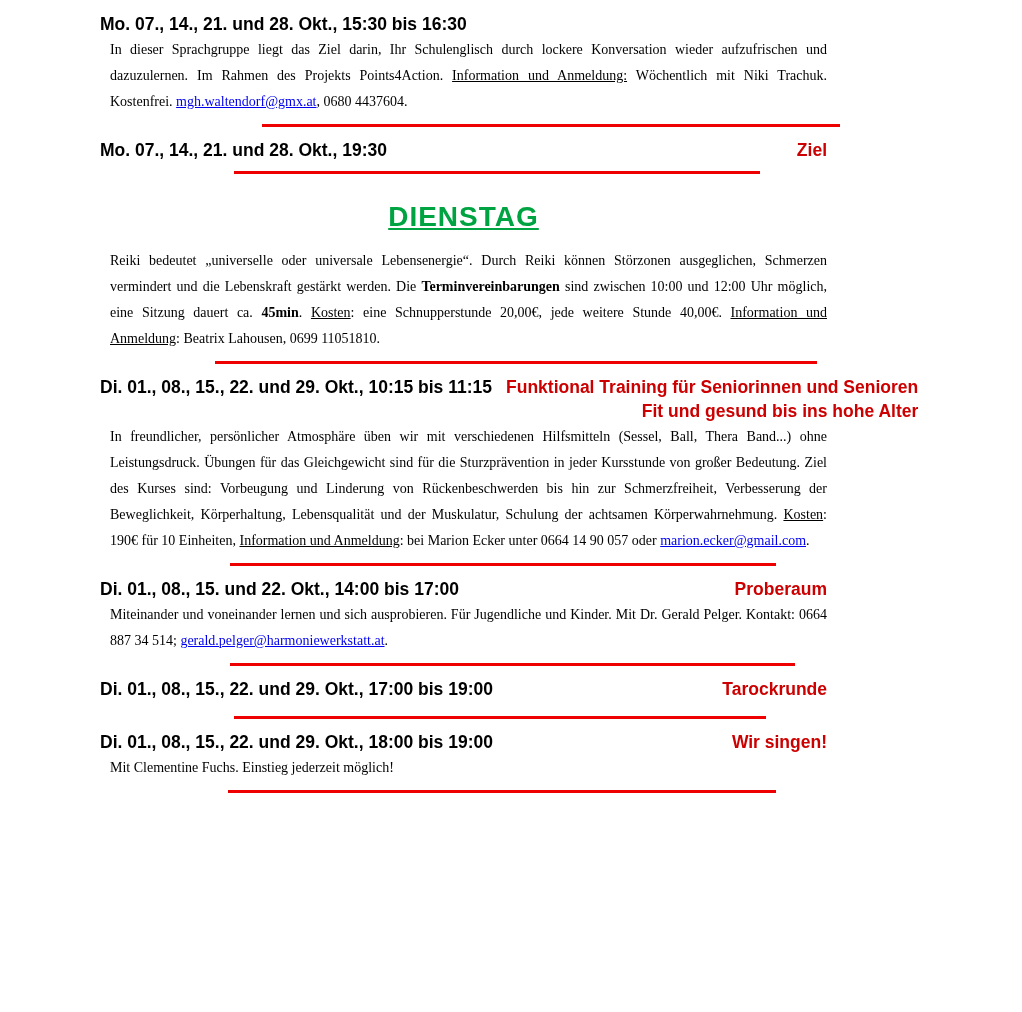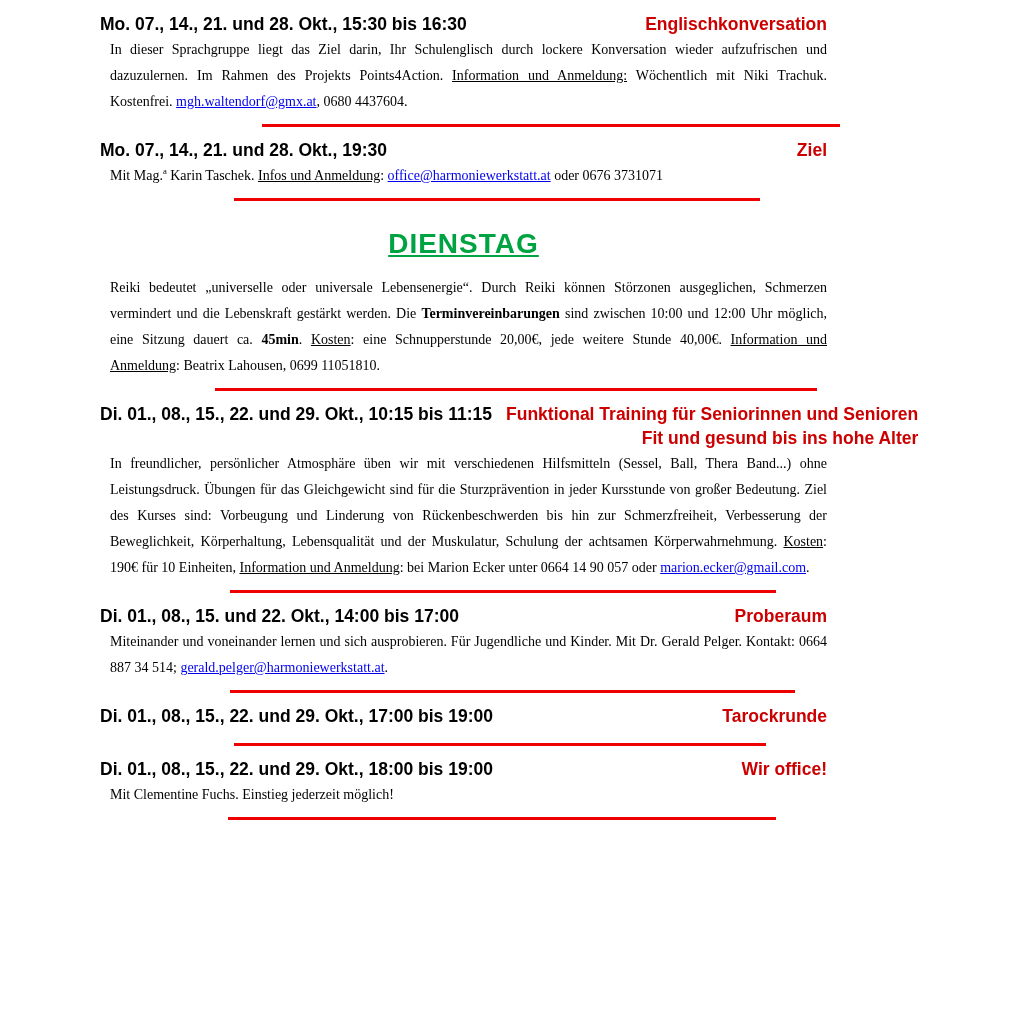--- a/index.html
+++ b/index.html
@@ -73,36 +73,32 @@
   }
 </style>
 </head>
 <body>
 
 <div class="page">
   <div id="list">
   <section class="event item-0">
     <div class="head">
       <span class="sched">Mo. 07., 14., 21. und 28. Okt., 15:30 bis 16:30</span>
-      <span class="titles">
-            <div>Englischkonversation</div>
-          </span>
     </div>
     <p class="body"><span class="plain">In dieser Sprachgruppe liegt das Ziel darin, Ihr Schulenglisch durch lockere Konversation wieder aufzufrischen und dazuzulernen. Im Rahmen des Projekts Points4Action. </span><span class="underline">Information und Anmeldung:</span><span class="plain"> Wöchentlich mit Niki Trachuk. Kostenfrei. </span><a href="#">mgh.waltendorf@gmx.at</a><span class="plain">, 0680 4437604.</span></p>
     <div class="divider"></div>
   </section>
 
   <section class="event item-1">
     <div class="head">
       <span class="sched">Mo. 07., 14., 21. und 28. Okt., 19:30</span>
       <span class="titles">
             <div>Ziel</div>
           </span>
     </div>
-    <p class="body"><span class="plain">Mit Mag.</span><span class="sup">a</span><span class="plain"> Karin Taschek. </span><span class="underline">Infos und Anmeldung</span><span class="plain">: </span><a href="#">office@harmoniewerkstatt.at</a><span class="plain"> oder 0676 3731071</span></p>
     <div class="divider"></div>
   </section>
 
   <h2 class="day">DIENSTAG</h2>
 
   <section class="event item-3">
     <p class="body"><span class="plain">Reiki bedeutet „universelle oder universale Lebensenergie“. Durch Reiki können Störzonen ausgeglichen, Schmerzen vermindert und die Lebenskraft gestärkt werden. Die </span><span class="bold">Terminvereinbarungen</span><span class="plain"> sind zwischen 10:00 und 12:00 Uhr möglich, eine Sitzung dauert ca. </span><span class="bold">45min</span><span class="plain">. </span><span class="underline">Kosten</span><span class="plain">: eine Schnupperstunde 20,00€, jede weitere Stunde 40,00€. </span><span class="underline">Information und Anmeldung</span><span class="plain">: Beatrix Lahousen, 0699 11051810.</span></p>
     <div class="divider"></div>
   </section>
 
@@ -137,20 +133,20 @@
           </span>
     </div>
 
     <div class="divider"></div>
   </section>
 
   <section class="event item-7">
     <div class="head">
       <span class="sched">Di. 01., 08., 15., 22. und 29. Okt., 18:00 bis 19:00</span>
       <span class="titles">
-            <div>Wir office!</div>
+            <div>Wir singen!</div>
           </span>
     </div>
     <p class="body"><span class="plain">Mit Clementine Fuchs. Einstieg jederzeit möglich!</span></p>
     <div class="divider"></div>
   </section>
 </div>
 </div>
 
 </body></html>

